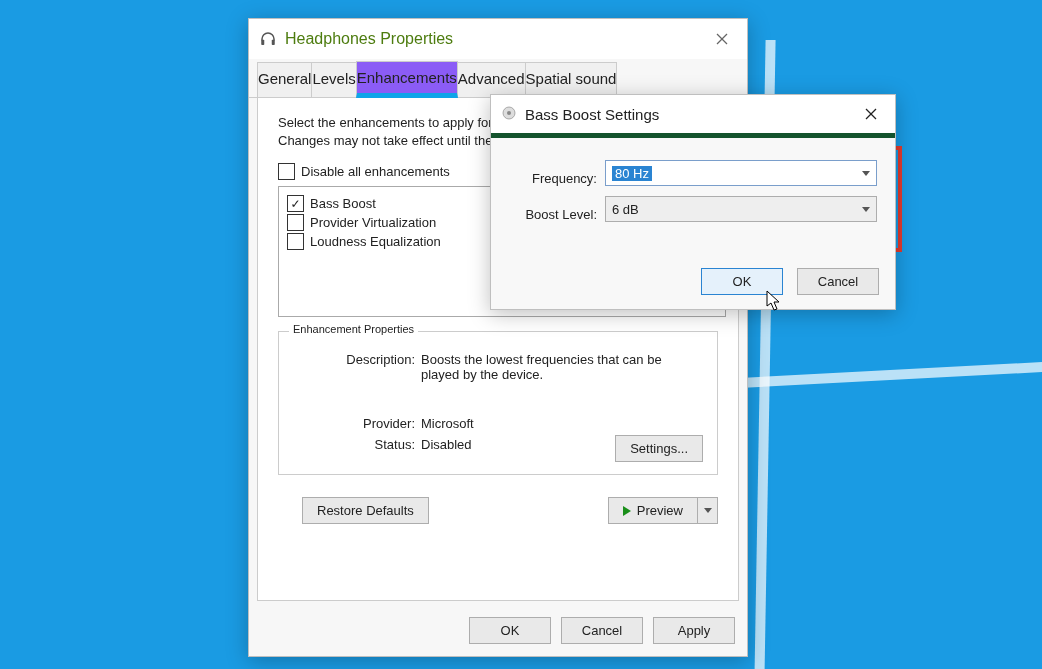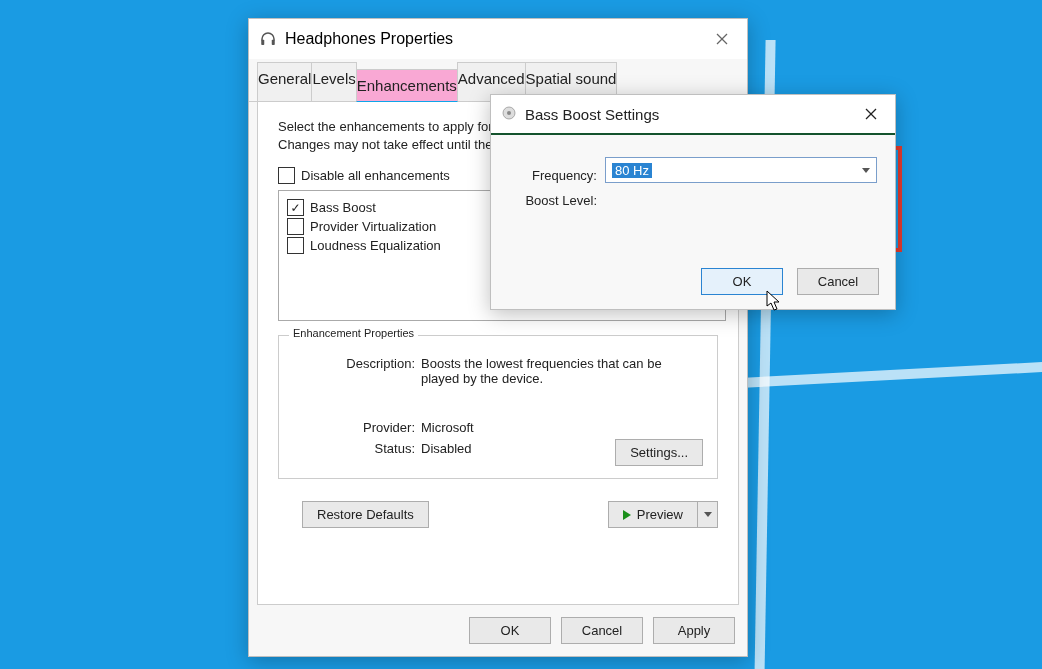--- a/index.html
+++ b/index.html
@@ -48,21 +48,21 @@
     top: 18px;
     width: 498px;
     height: 637px;
     background: #f7f7f7;
   }
   .titlebar {
     height: 40px;
     display: flex;
     align-items: center;
     padding: 0 6px 0 10px;
-    color: #000000;
+    color: #4d7c0f;
     background: #fff;
   }
   .titlebar .icon {
     width: 18px; height: 18px; margin-right: 8px;
   }
   .titlebar .title { flex: 1; font-size: 16px; }
   .titlebar .close {
     width: 38px; height: 30px;
     display: flex; align-items: center; justify-content: center;
     color: #555;
@@ -78,25 +78,25 @@
     padding: 7px 0 7px;
     background: #f0f0f0;
     border: 1px solid #ccc;
     border-bottom: none;
     margin-right: -1px;
     margin-top: 3px;
     font-size: 15px;
     cursor: default;
   }
   .tab.active {
-    background: #f9a8d4;
+    background: #8b5cf6;
     position: relative;
     top: 1px;
-    border-bottom: 1px solid #0ea5e9;
-    margin-top: 9px;
+    border-bottom: 5px solid #0ea5e9;
+    margin-top: 1px;
   }
   .panel {
     background: #fff;
     margin: 0 8px 8px 8px;
     border: 1px solid #ccc;
     border-top: none;
     padding: 16px 20px 16px 20px;
     height: 503px;
     box-sizing: border-box;
   }
@@ -184,21 +184,21 @@
     width: 404px;
     height: 214px;
     background: #f8f8f8;
     z-index: 5;
   }
   .dlg-title {
     height: 38px;
     display: flex; align-items: center;
     padding: 0 4px 0 10px;
     background: #fff;
-    border-bottom: 2px solid #14532d;
+    border-bottom: 5px solid #14532d;
     font-size: 15px;
   }
   .dlg-title .dclose {
     width: 40px; height: 30px;
     display: flex; align-items: center; justify-content: center;
     color: #333;
   }
   .highlight-box {
     position: absolute;
     border: 4px solid #e33b2e;
@@ -366,20 +366,24 @@
   <div class="form-area">
     <div class="form-row">
       <div class="lbl">Frequency:</div>
       <div class="combo">
         <span class="val sel">80 Hz</span>
         <span class="chevron"></span>
       </div>
     </div>
     <div class="form-row">
       <div class="lbl">Boost Level:</div>
+      <div class="combo grey">
+        <span class="val">6 dB</span>
+        <span class="chevron"></span>
+      </div>
     </div>
   </div>
 
   <div class="dlg-buttons">
     <button class="btn focused" style="min-width:82px">OK</button>
     <button class="btn" style="min-width:82px">Cancel</button>
   </div>
 </div>
 
 <div class="highlight-box" style="left:498px; top:146px; width:396px; height:98px;"></div>

